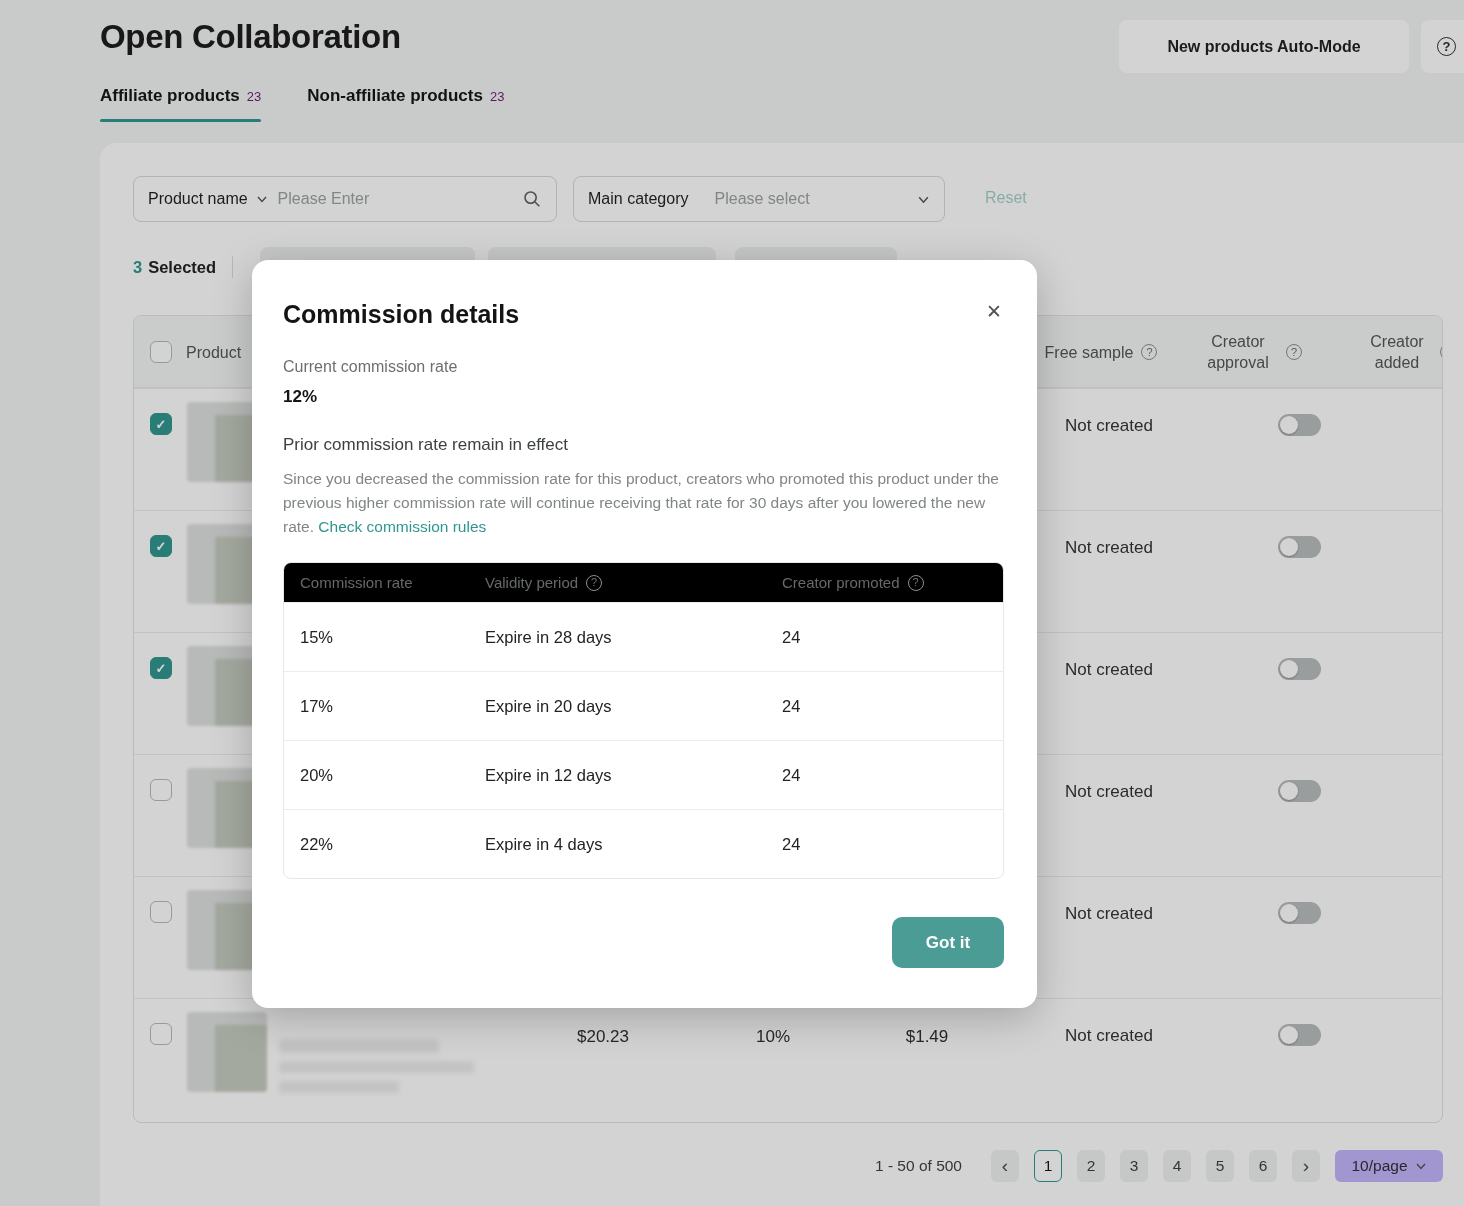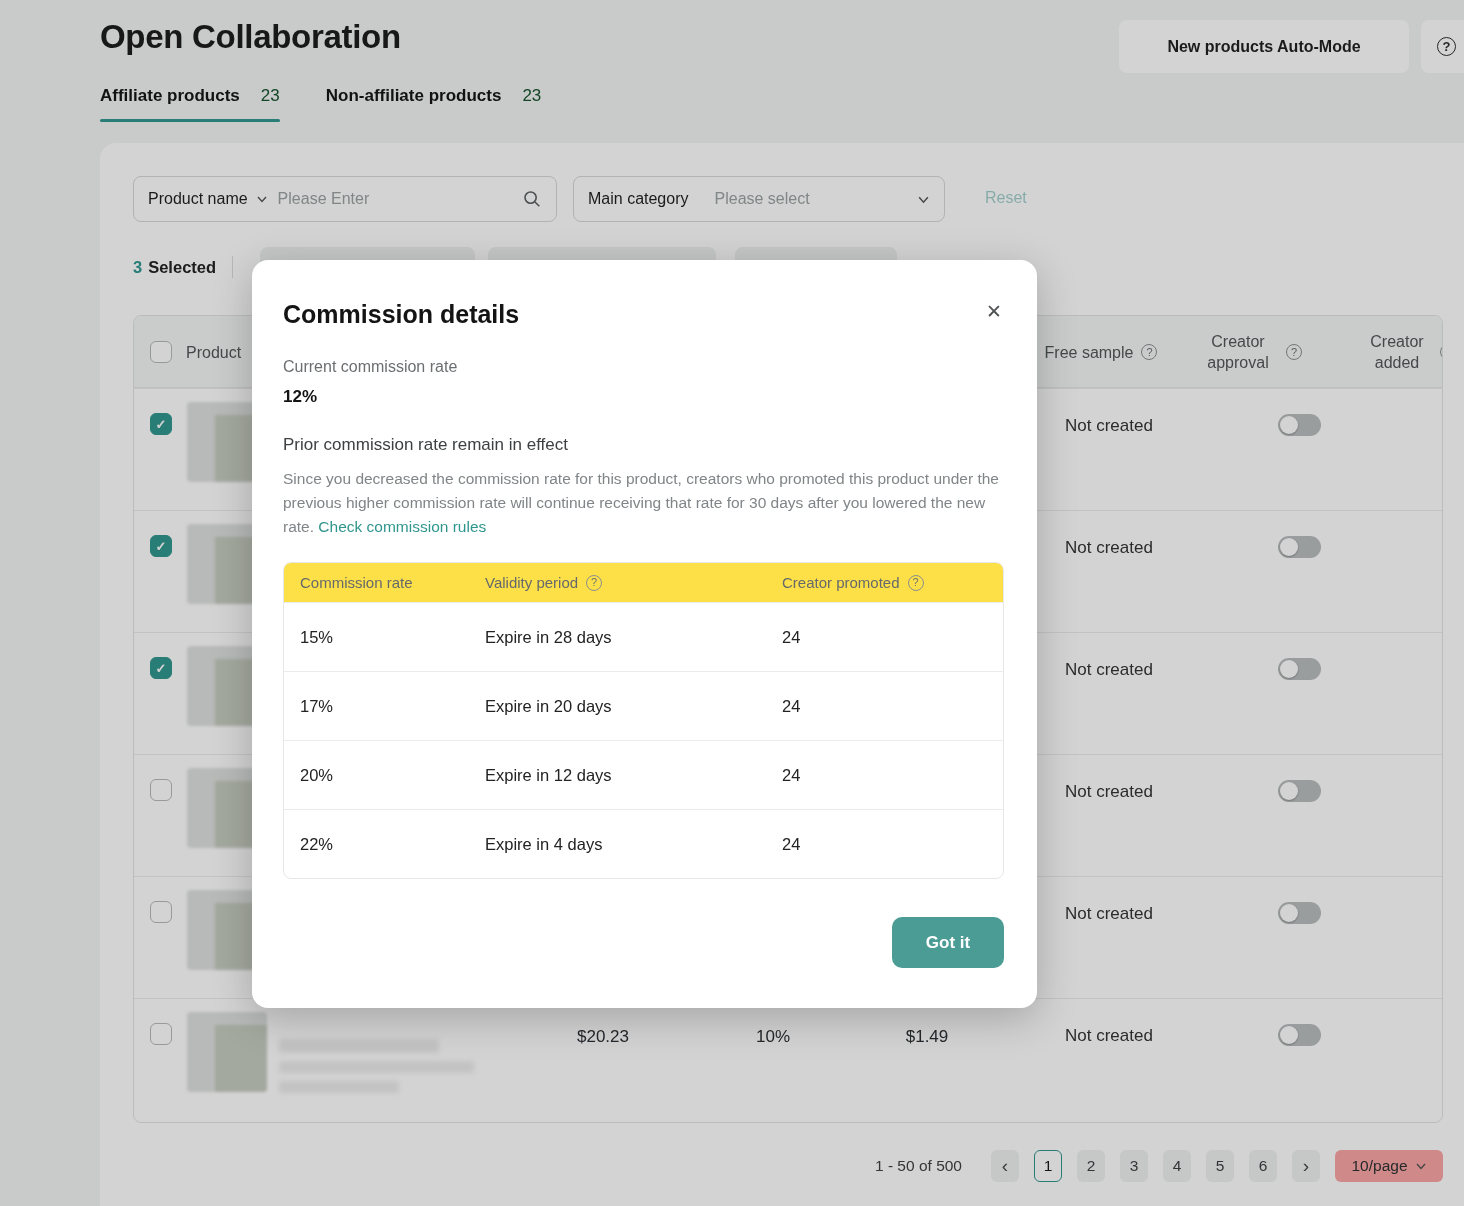--- a/index.html
+++ b/index.html
@@ -10,23 +10,23 @@
   .page-title{position:absolute;left:100px;top:18px;font-size:33px;font-weight:700;color:#1b1b1b;letter-spacing:-.3px;}
   .hdr-btn{position:absolute;left:1119px;top:20px;width:290px;height:53px;background:#ffffff;border-radius:8px;
     display:flex;align-items:center;justify-content:center;font-size:16px;font-weight:600;color:#1f1f1f;cursor:pointer;}
   .help-btn{position:absolute;left:1421px;top:20px;width:70px;height:53px;background:#ffffff;border-radius:8px;
     display:flex;align-items:center;padding-left:16px;cursor:pointer;}
   .qicon{width:16px;height:16px;border:1.2px solid #8b8f90;border-radius:50%;font-size:11px;color:#6e7374;
     display:inline-flex;align-items:center;justify-content:center;flex:0 0 auto;line-height:1;}
   .qicon.big{width:19px;height:19px;font-size:13px;border-color:#2d2d2d;color:#2d2d2d;font-weight:600;}
 
   .tabs{position:absolute;left:100px;top:86px;display:flex;gap:46px;}
-  .tab{position:relative;padding-bottom:16px;display:flex;gap:21px;align-items:baseline;cursor:pointer;}
+  .tab{position:relative;padding-bottom:16px;display:flex;gap:7px;align-items:baseline;cursor:pointer;}
   .tab-label{font-size:17px;font-weight:700;color:#141414;}
-  .tab-count{font-size:17px;color:#14532d;}
+  .tab-count{font-size:13px;color:#701a75;}
   .tab.active::after{content:"";position:absolute;left:0;right:0;bottom:0;height:3px;background:#2f968e;border-radius:2px;}
 
   
   .card{position:absolute;left:100px;top:143px;width:1364px;height:1063px;background:#ffffff;border-radius:16px 0 0 0;}
 
   .filter-combo{position:absolute;height:46px;border:1px solid #d6d9d9;border-radius:8px;background:#fff;
     display:flex;align-items:center;padding:0 14px;gap:8px;}
   .fc-label{font-size:16px;color:#1f1f1f;}
   .fc-input{border:none;outline:none;flex:1;font-size:16px;color:#1f1f1f;background:transparent;min-width:0;}
   .fc-input::placeholder{color:#9ba1a3;}
@@ -63,38 +63,38 @@
     box-shadow:0 1px 2px rgba(0,0,0,.25);}
   .row-val{position:absolute;top:28px;transform:translateX(-50%);font-size:17px;color:#2b2f33;}
 
   
   .pagination{position:absolute;top:1007px;right:21px;display:flex;align-items:center;gap:15px;}
   .pg-range{font-size:15.5px;color:#404040;margin-right:14px;text-align:right;}
   .pg-btn{min-width:28px;height:32px;padding:0 4px;border-radius:6px;background:#eff1f1;border:1px solid transparent;
     display:flex;align-items:center;justify-content:center;font-size:15.5px;color:#3c4042;cursor:pointer;}
   .pg-btn.arrow{font-size:19px;color:#44484a;}
   .pg-btn.active{background:#fff;border:1px solid #2f968e;color:#161616;}
-  .pg-size{width:108px;height:32px;border-radius:6px;background:#fca5a5;display:flex;align-items:center;
+  .pg-size{width:108px;height:32px;border-radius:6px;background:#c4b5fd;display:flex;align-items:center;
     justify-content:center;gap:7px;font-size:15.5px;color:#2c3032;cursor:pointer;}
 
   
   .overlay{position:absolute;inset:0;background:rgba(10,10,10,.18);}
   .modal{position:absolute;left:252px;top:260px;width:785px;height:748px;background:#fff;border-radius:16px;
     box-shadow:0 10px 40px rgba(0,0,0,.22);padding:40px 33px 35px 31px;display:flex;flex-direction:column;}
   .modal-head{display:flex;justify-content:space-between;align-items:flex-start;}
   .modal-title{font-size:25px;font-weight:700;color:#141414;line-height:28px;}
   .modal-close{font-size:19px;color:#4f5354;cursor:pointer;line-height:20px;padding:2px;}
   .cur-label{margin-top:30px;font-size:16px;color:#6b6f71;}
   .cur-value{margin-top:11px;font-size:17px;font-weight:700;color:#141414;}
   .prior-head{margin-top:28px;font-size:17px;font-weight:500;color:#3d4143;}
   .prior-text{margin-top:12px;font-size:15.5px;line-height:24px;color:#808587;}
   .rules-link{color:#2f968e;cursor:pointer;font-weight:500;}
   .cm-table{margin-top:23px;border:1px solid #e6e8e8;border-radius:8px;overflow:hidden;}
   .cm-row{display:grid;grid-template-columns:185px 297px 1fr;align-items:center;height:69px;border-top:1px solid #ececec;}
-  .cm-row.head{height:39px;background:#fde047;border-top:none;}
+  .cm-row.head{height:39px;background:#000000;border-top:none;}
   .cm-cell{padding-left:16px;font-size:16.5px;color:#232323;display:flex;align-items:center;gap:8px;}
   .cm-row.head .cm-cell{font-size:15px;color:#66696b;}
   .gotit{margin-top:38px;align-self:flex-end;width:112px;height:51px;border-radius:10px;background:#4b9c95;
     display:flex;align-items:center;justify-content:center;font-size:17px;font-weight:600;color:#fff;cursor:pointer;}
 </style>
 </head>
 <body>
 
 <div id="app">
 

